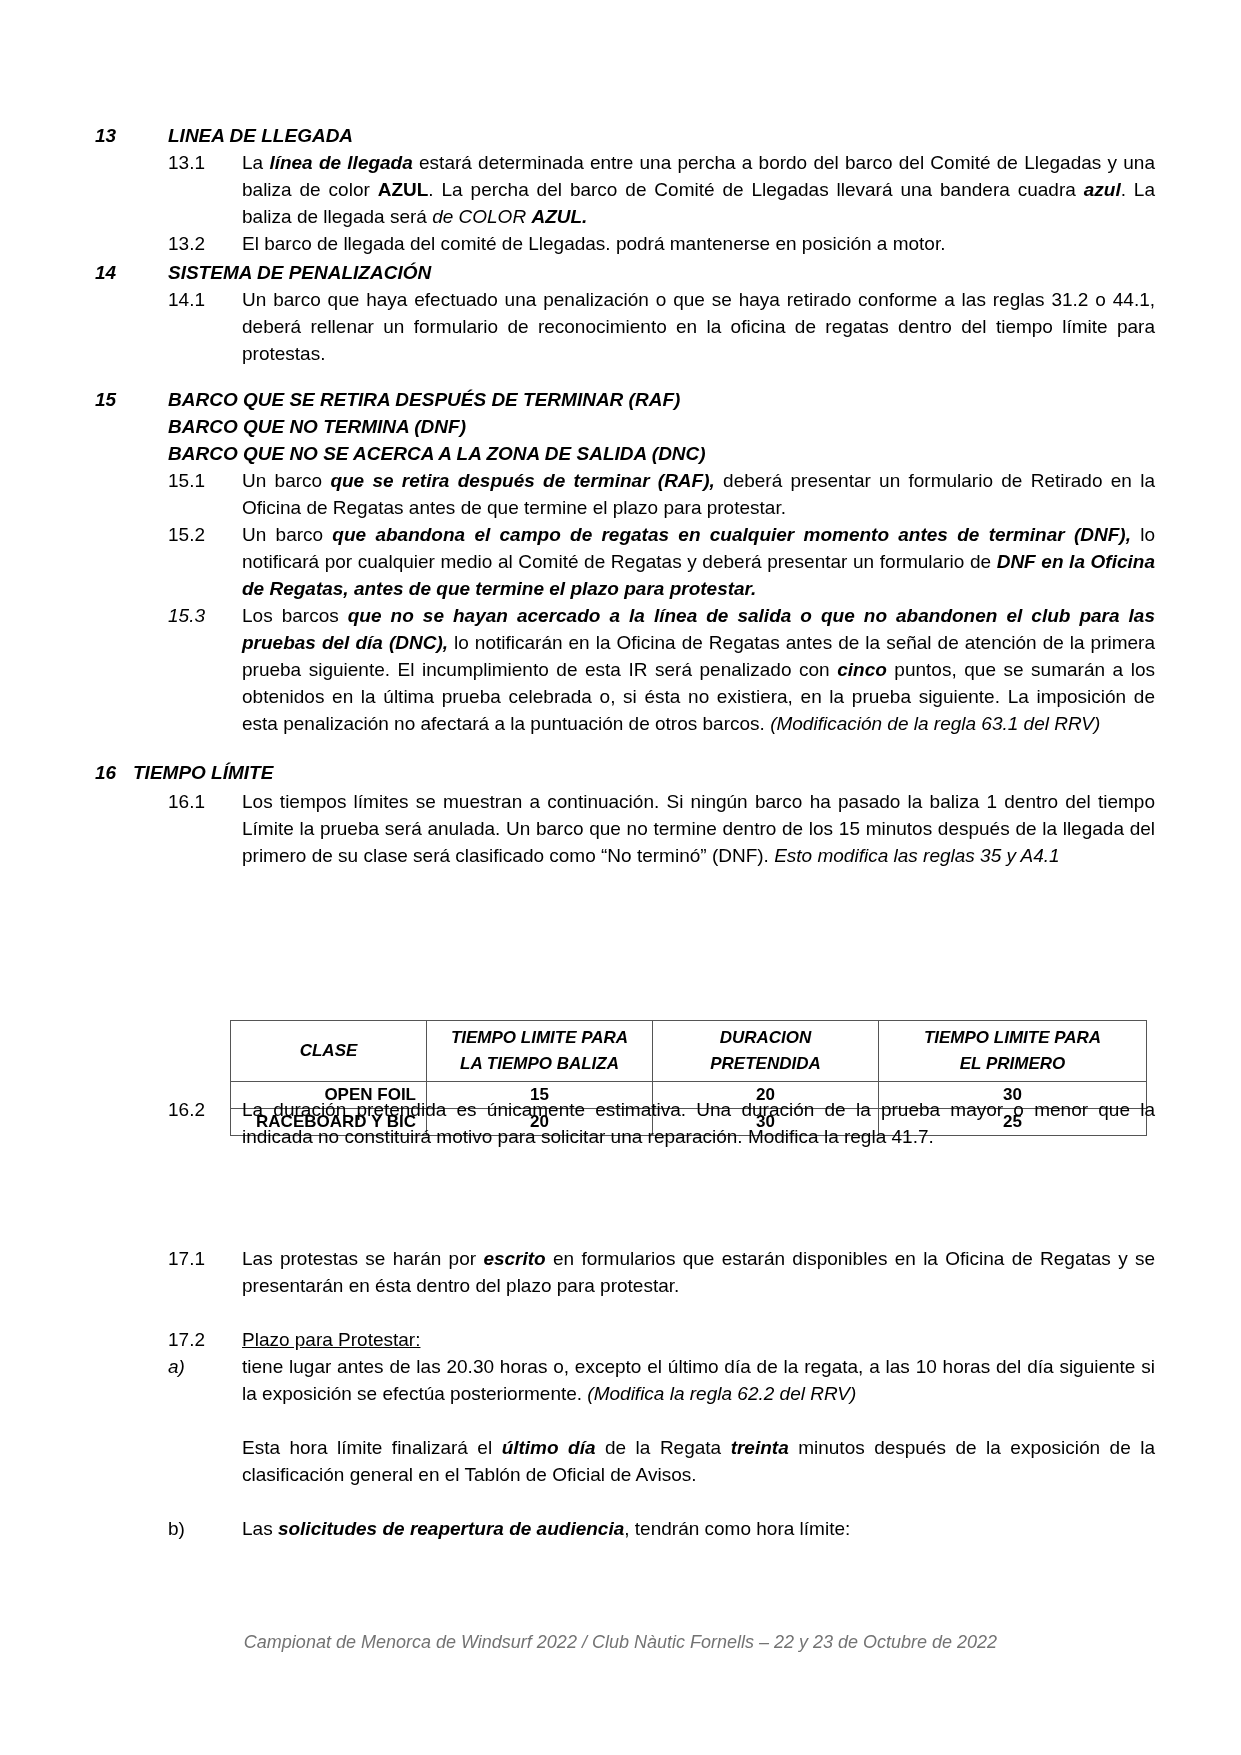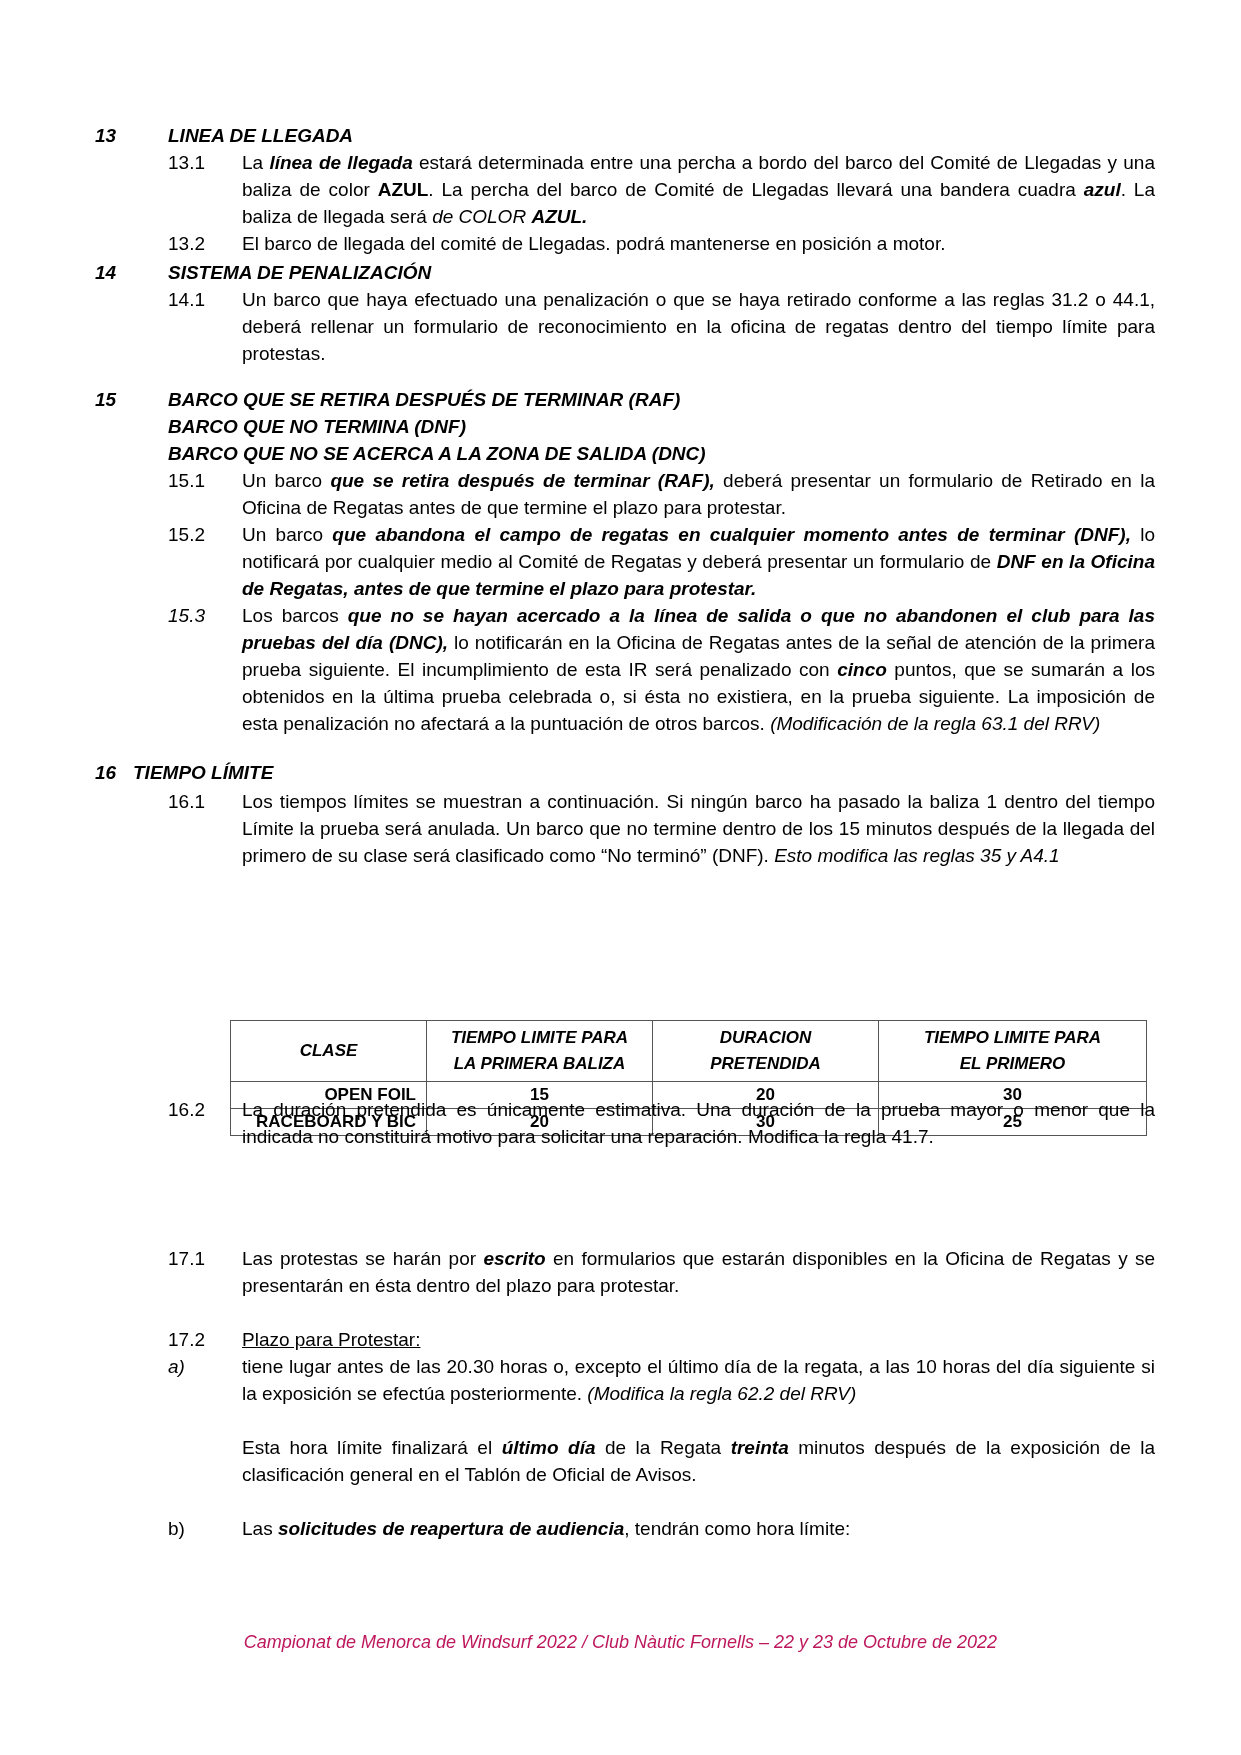--- a/index.html
+++ b/index.html
@@ -19,21 +19,21 @@
   .b { font-weight:bold; }
   .i { font-style:italic; }
   .u { text-decoration:underline; }
   table.tl { position:absolute; left:230px; top:1020px; width:917px; border-collapse:collapse;
              font-size:17px; line-height:26px; }
   table.tl th, table.tl td { border:1.5px solid #555; padding:0 10px; }
   table.tl th { font-weight:bold; font-style:italic; text-align:center; height:60px; }
   table.tl td { font-weight:bold; text-align:center; height:24px; }
   table.tl td.cls { text-align:right; }
   .footer { position:absolute; top:1632px; left:0; width:1241px; text-align:center;
-            font-style:italic; font-size:18px; color:#be185d; }
+            font-style:italic; font-size:18px; color:#737373; }
 </style>
 </head>
 <body>
 
 <div class="page">
 
   <div class="sec" style="top:122px;">
     <div class="sec-head">
       <span class="sec-num">13</span>
       <span class="sec-title">LINEA DE LLEGADA</span>
@@ -92,21 +92,21 @@
     <div class="sub" style="margin-top:2px;">
       <span class="sub-num">16.1</span>
       <span>Los tiempos límites se muestran a continuación. Si ningún barco ha pasado la baliza 1 dentro del tiempo Límite la prueba será anulada. Un barco que no termine dentro de los 15 minutos después de la llegada del primero de su clase será clasificado como “No terminó” (DNF). </span><span class="i">Esto modifica las reglas 35 y A4.1</span>
     </div>
   </div>
 
   <table class="tl">
     <thead>
       <tr>
         <th style="width:175px;"><span>CLASE</span></th>
-        <th style="width:205px;"><span>TIEMPO LIMITE PARA</span><br><span>LA PRIMERA BALIZA</span></th>
+        <th style="width:205px;"><span>TIEMPO LIMITE PARA</span><br><span>LA TIEMPO BALIZA</span></th>
         <th style="width:205px;"><span>DURACION</span><br><span>PRETENDIDA</span></th>
         <th><span>TIEMPO LIMITE PARA</span><br><span>EL PRIMERO</span></th>
       </tr>
     </thead>
     <tbody>
       <tr>
         <td class="cls">OPEN FOIL</td>
         <td>15</td>
         <td>20</td>
         <td>30</td>

